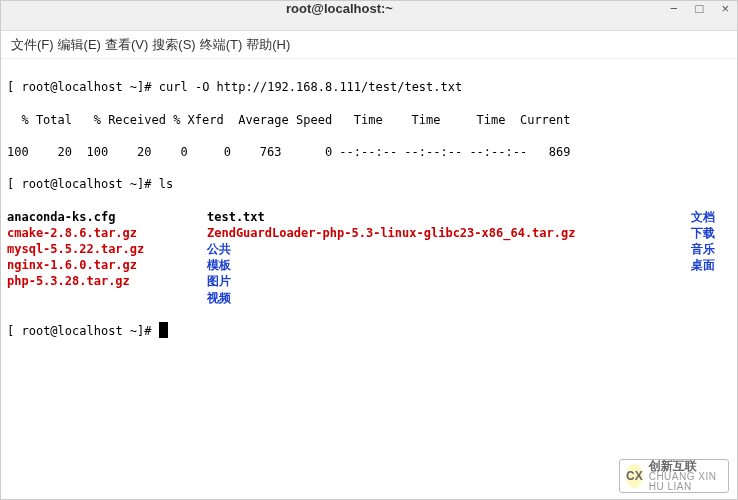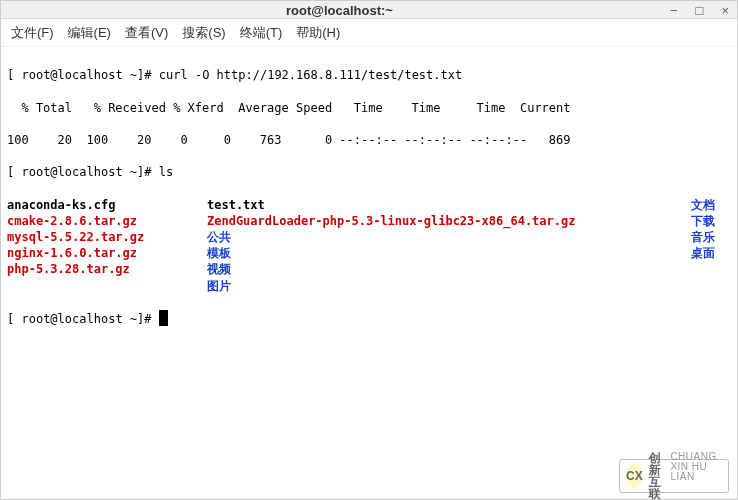--- a/index.html
+++ b/index.html
@@ -6,25 +6,25 @@
     body {
       font-family: "DejaVu Sans Mono", "Liberation Mono", monospace;
       font-size: 14px;
       background: #fff;
       width: 738px;
       height: 500px;
       position: relative;
       border: 1px solid #ccc;
     }
     .titlebar {
-      height: 18px;
+      height: 30px;
       background: #f0f0f0;
       border-bottom: 1px solid #ddd;
       display: flex;
-      align-items: flex-end;
+      align-items: flex-start;
       padding: 0 8px;
       font-family: sans-serif;
       font-size: 13px;
     }
     .titlebar .title {
       flex: 1;
       text-align: center;
       font-weight: bold;
       color: #333;
     }
@@ -34,21 +34,21 @@
       color: #555;
       font-size: 13px;
     }
     .window-controls span { cursor: pointer; }
     .menubar {
       height: 28px;
       background: #fff;
       border-bottom: 1px solid #eee;
       display: flex;
       align-items: center;
-      gap: 14px;
+      gap: 4px;
       padding: 0 10px;
       font-family: sans-serif;
       font-size: 13px;
       color: #333;
     }
     .menubar span { cursor: pointer; }
     .terminal {
       background: #fff;
       color: #000;
       padding: 4px 6px;
@@ -88,20 +88,21 @@
       background: #fef9c3;
       color: #666;
       display: flex;
       align-items: center;
       justify-content: center;
       font-weight: bold;
       font-size: 12px;
     }
     .badge-text {
       display: flex;
+      flex-direction: column;
       line-height: 1;
     }
     .badge-text .cn { font-size: 12px; color:#666; font-weight:bold; }
     .badge-text .py { font-size: 10px; color:#999; letter-spacing:0.5px; }
     .ls-cols { display: flex; font-weight: bold; }
     .ls-col1 { width: 200px; }
     .ls-col2 { flex: 1; }
     .ls-col3 { width: 40px; text-align: left; }
   </style>
 </head>
@@ -125,21 +126,21 @@
   <span>帮助(H)</span>
 </div>
 
 <div class="terminal">
 <div><span>[</span> <span>root@localhost</span> <span>~</span><span>]#</span> <span>curl -O http://192.168.8.111/test/test.txt</span></div>
 <div>  % Total   % Received % Xferd  Average Speed   Time    Time     Time  Current</div>
 <div>100    20  100    20    0     0    763      0 --:--:-- --:--:-- --:--:--   869</div>
 <div><span>[</span> <span>root@localhost</span> <span>~</span><span>]#</span> <span>ls</span></div>
 <div class="ls-cols">
   <div class="ls-col1"><div class="">anaconda-ks.cfg</div><div class="red">cmake-2.8.6.tar.gz</div><div class="red">mysql-5.5.22.tar.gz</div><div class="red">nginx-1.6.0.tar.gz</div><div class="red">php-5.3.28.tar.gz</div></div>
-  <div class="ls-col2"><div class="">test.txt</div><div class="red">ZendGuardLoader-php-5.3-linux-glibc23-x86_64.tar.gz</div><div class="blue">公共</div><div class="blue">模板</div><div class="blue">视频</div><div class="blue">图片</div></div>
+  <div class="ls-col2"><div class="">test.txt</div><div class="red">ZendGuardLoader-php-5.3-linux-glibc23-x86_64.tar.gz</div><div class="blue">公共</div><div class="blue">模板</div><div class="blue">图片</div><div class="blue">视频</div></div>
   <div class="ls-col3"><div class="blue">文档</div><div class="blue">下载</div><div class="blue">音乐</div><div class="blue">桌面</div><div class=""></div><div class=""></div></div>
 </div>
 <div><span>[</span> <span>root@localhost</span> <span>~</span><span>]#</span> <span class="cursor"></span></div>
 </div>
 
 <div class="badge">
   <div class="badge-logo">CX</div>
   <div class="badge-text">
     <span class="cn">创新互联</span>
     <span class="py">CHUANG XIN HU LIAN</span>

